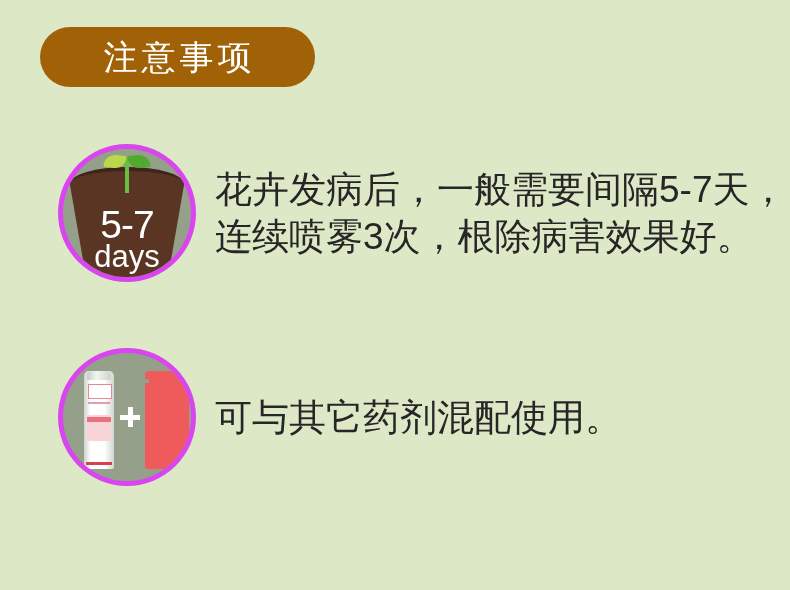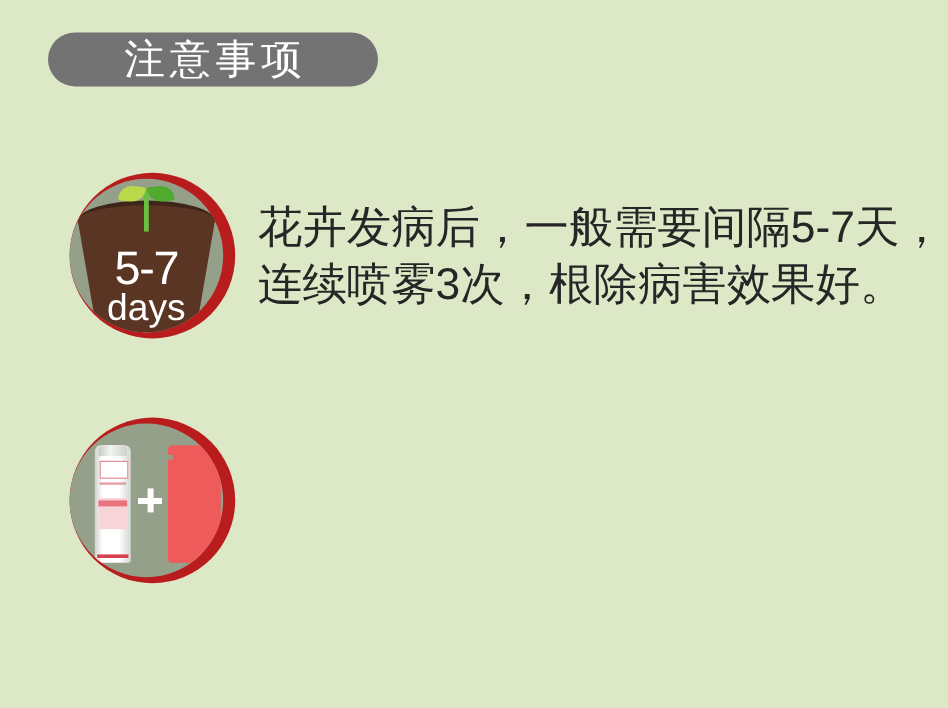--- a/index.html
+++ b/index.html
@@ -14,22 +14,22 @@
     overflow: hidden;
     position: relative;
   }
 
   
   .header-pill {
     position: absolute;
     left: 40px;
     top: 27px;
     width: 275px;
-    height: 45px;
-    background: #737373;
+    height: 60px;
+    background: #a16207;
     border-radius: 30px;
     display: flex;
     align-items: center;
     justify-content: center;
   }
   .header-pill .title {
     color: #ffffff;
     font-size: 34px;
     letter-spacing: 4px;
     font-weight: 400;
@@ -44,24 +44,25 @@
     align-items: center;
   }
   #row-1 { left: 58px; top: 144px; }
   #row-2 { left: 58px; top: 348px; }
 
   .icon-circle {
     position: relative;
     width: 138px;
     height: 138px;
     border-radius: 50%;
-    background: #b91c1c;
+    background: #d946ef;
     flex: 0 0 auto;
     display: flex;
     align-items: center;
+    justify-content: center;
     text-decoration: underline;
   }
   .icon-inner {
     position: relative;
     width: 128px;
     height: 128px;
     border-radius: 50%;
     background: #95a08a;
     overflow: hidden;
   }
@@ -317,13 +318,14 @@
         <span class="plus-sign"></span>
 
         <div class="bottle-red"></div>
         <span class="br-neck-l"></span>
         <span class="br-neck-r"></span>
 
       </div>
     </div>
   </div>
 
+  <div class="body-text">可与其它药剂混配使用。</div>
 </div>
 
 </body></html>

